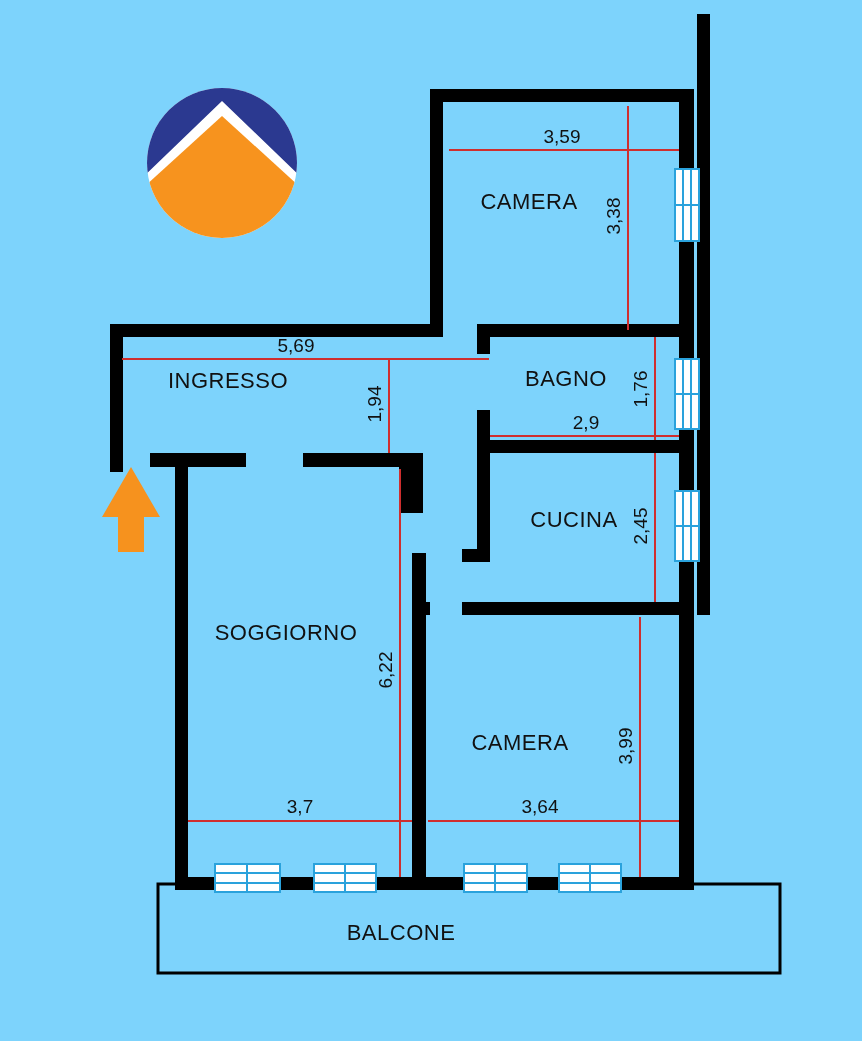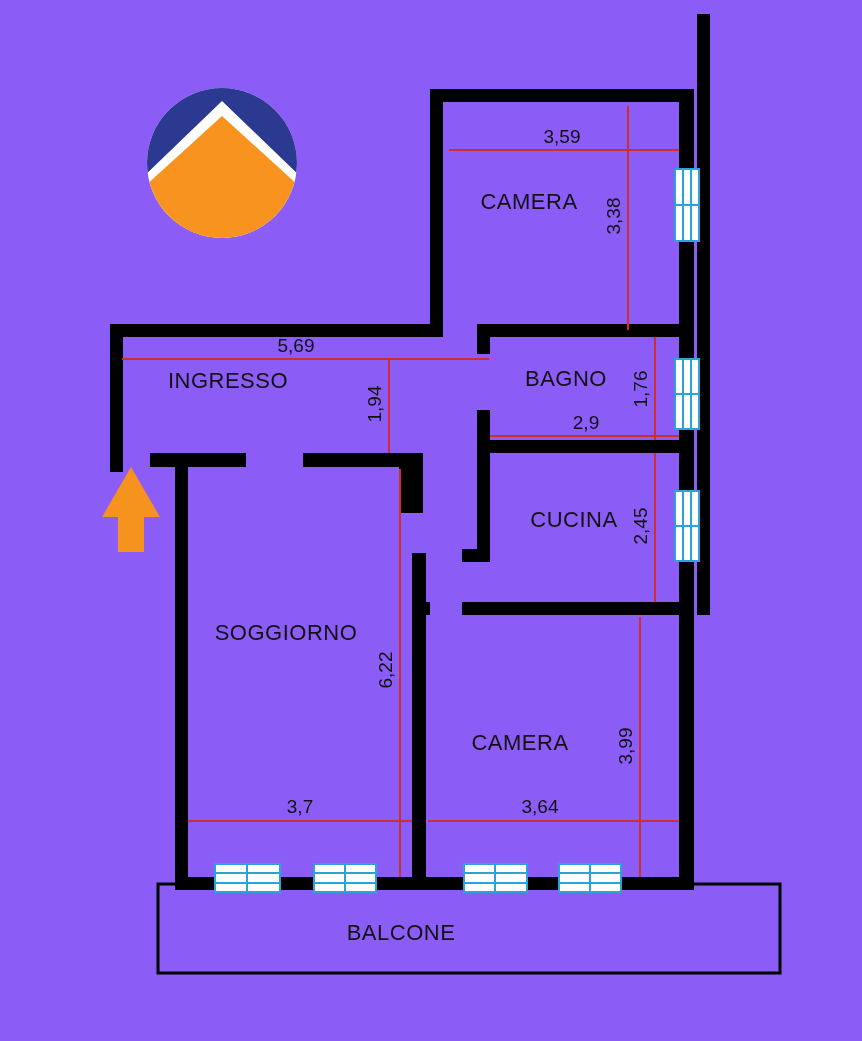--- a/index.html
+++ b/index.html
@@ -1,16 +1,16 @@
 <!DOCTYPE html>
 <html style="--wall: #000000; --dimension: #cf2e2e; --dim_text: #111111; --room_text: #111111; --window: #2aa2dc; --arrow: #f6921e; --logo_navy: #2b3990; --logo_orange: #f7931e;"><head>
 <meta charset="utf-8">
 <style>
   html,body{margin:0;padding:0;background:#fff;}
-  .page{position:relative;width:862px;height:1041px;background:#8b5cf6;overflow:hidden;
+  .page{position:relative;width:862px;height:1041px;background:#7dd3fc;overflow:hidden;
         font-family:"Liberation Sans",sans-serif;}
   svg{display:block;}
   svg text{font-family:"Liberation Sans",sans-serif;}
   .wall{fill:var(--wall,#000);}
   .balcony{fill:none;stroke:var(--wall,#000);stroke-width:3;}
   .dim-line{stroke:var(--dimension,#cf2e2e);stroke-width:2;fill:none;}
   .dim-label{fill:var(--dim_text,#111);font-size:19px;}
   .room-label{fill:var(--room_text,#111);font-size:22px;letter-spacing:.5px;}
   .win-frame{fill:#fff;stroke:var(--window,#2aa2dc);stroke-width:2;}
   .win-line{stroke:var(--window,#2aa2dc);stroke-width:2;}

